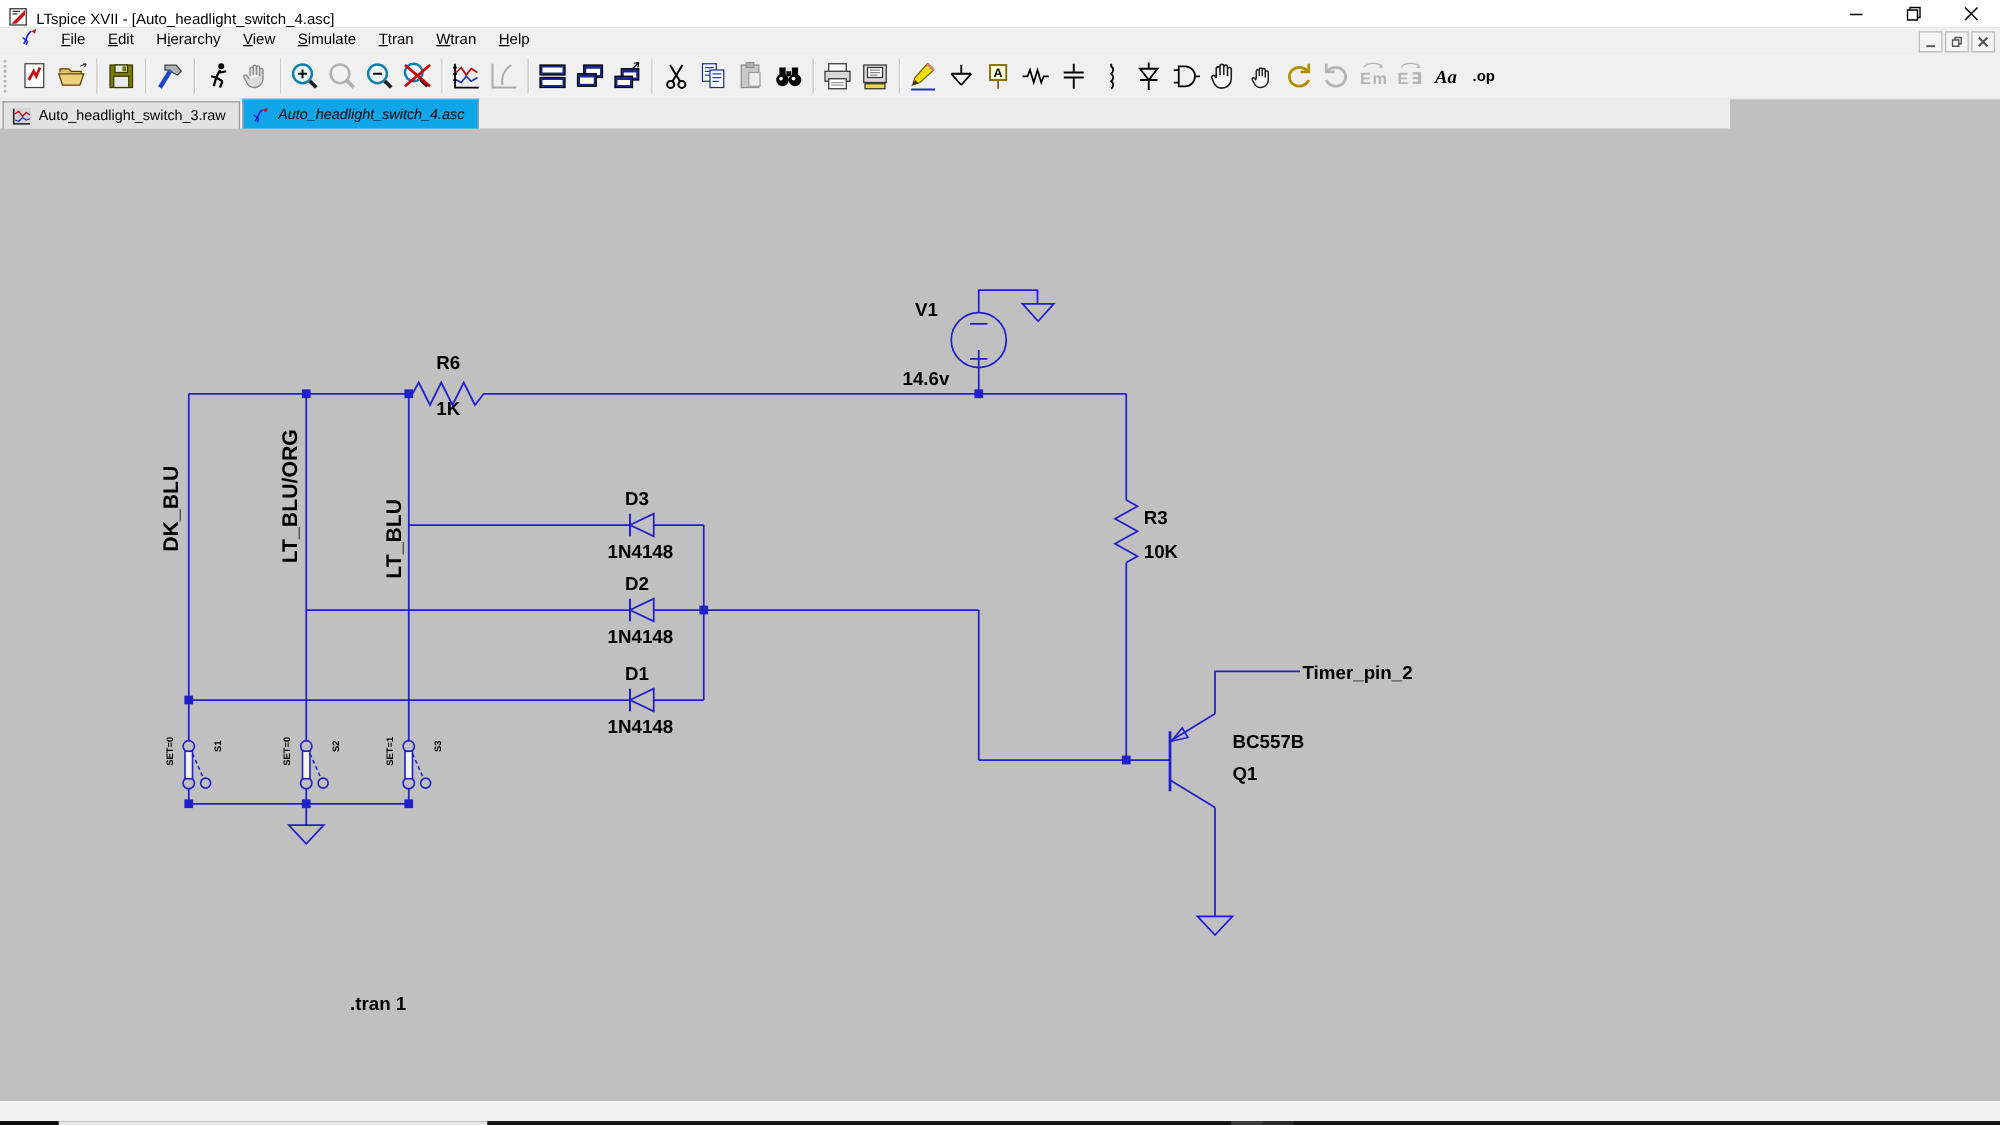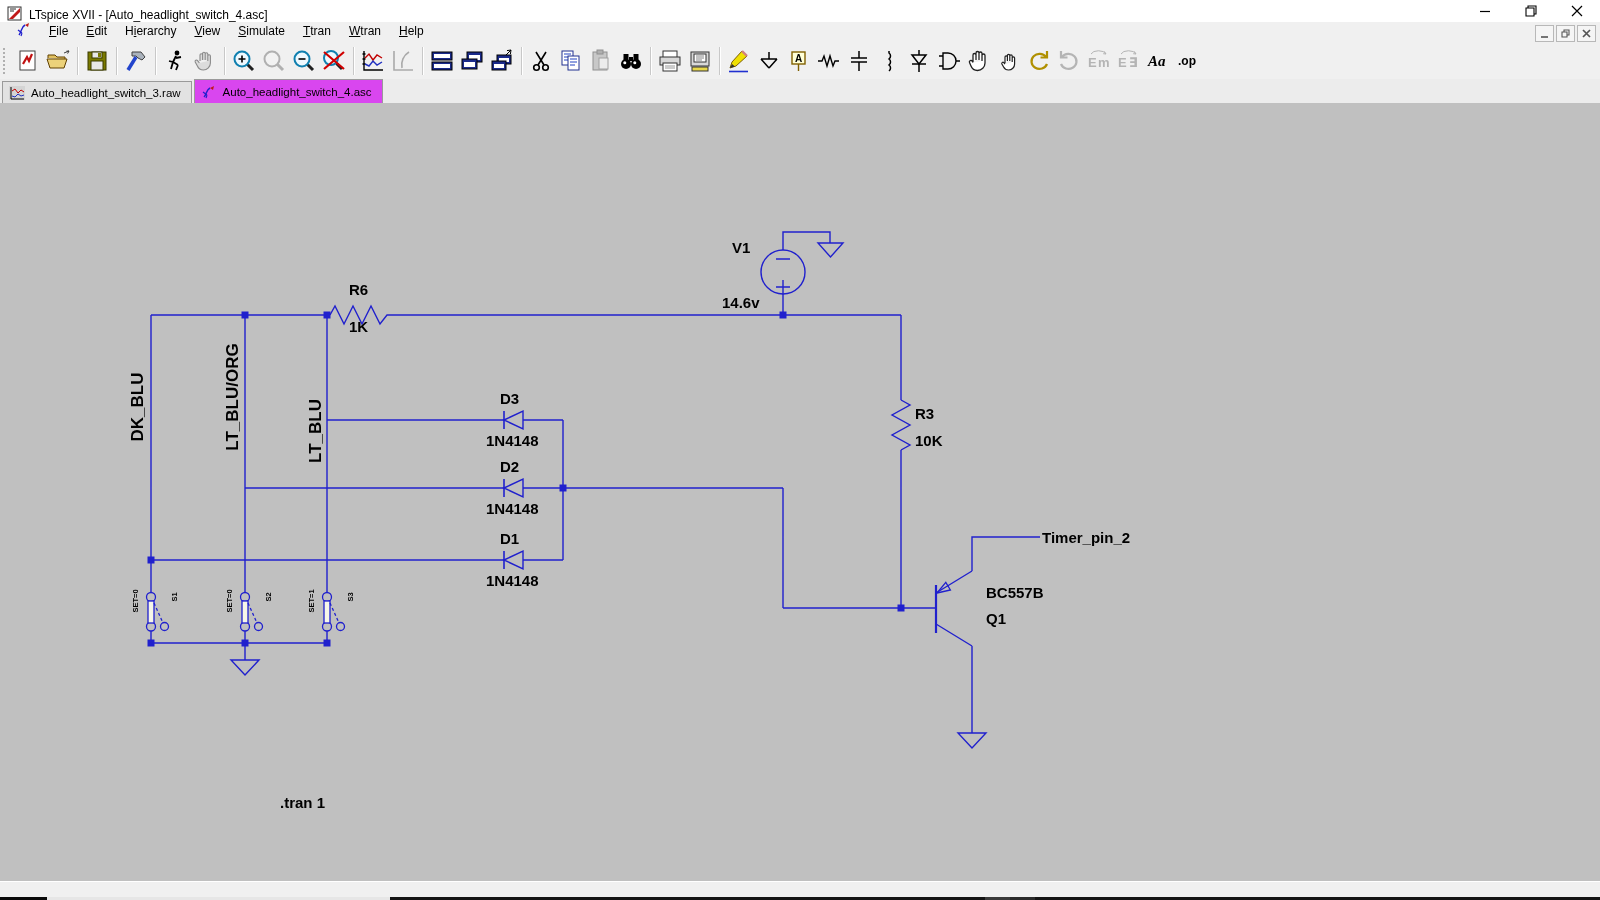--- a/index.html
+++ b/index.html
@@ -21,25 +21,25 @@
   .mdibtn{width:17px;height:15px;border:1px solid #b8b8b8;background:#f5f5f5;display:flex;
           align-items:center;justify-content:center;}
   
   .toolbar{position:absolute;left:0;top:43px;width:1600px;height:36px;background:#f0f0f0;
            border-bottom:1px solid #d0d0d0;display:flex;align-items:center;}
   .grip{width:4px;height:26px;margin:0 4px 0 3px;border-left:2px dotted #b0b0b0;}
   .tbtn{width:30px;height:30px;display:flex;align-items:center;justify-content:center;}
   .tbtn svg{width:26px;height:26px;}
   .tsep{width:1px;height:28px;background:#c8c8c8;margin:0 4px;box-shadow:1px 0 0 #fff;}
   
-  .tabbar{position:absolute;left:0;top:79px;width:1600px;height:24px;background:#ececec;
+  .tabbar{position:absolute;left:0;top:79px;width:1384px;height:24px;background:#ececec;
           display:flex;align-items:flex-end;border-bottom:1px solid #9a9a9a;}
   .tab{height:21px;display:flex;align-items:center;font-size:11.5px;color:#000;
        border:1px solid #9a9a9a;border-bottom:none;background:#e2e2e2;padding:0 10px 0 6px;margin-left:2px;}
-  .tab.active{background:#d946ef;height:23px;}
+  .tab.active{background:#0ea5e9;height:23px;font-style:italic;}
   .tab svg{width:16px;height:14px;margin-right:6px;}
   
   .canvas{position:absolute;left:0;top:103px;width:1600px;height:777px;background:#c0c0c0;}
   .lbl{font-family:"Liberation Sans",sans-serif;font-weight:bold;font-size:15px;fill:#000;}
   .lblbig{font-family:"Liberation Sans",sans-serif;font-weight:bold;font-size:17px;fill:#000;}
   .lbltiny{font-family:"Liberation Sans",sans-serif;font-weight:bold;font-size:7.5px;fill:#000;}
   
   .statusbar{position:absolute;left:0;top:881px;width:1600px;height:16px;background:#f0f0f0;
              border-top:1px solid #ffffff;}
   .sliver{position:absolute;left:0;top:897px;width:1600px;height:3px;background:#111;}

